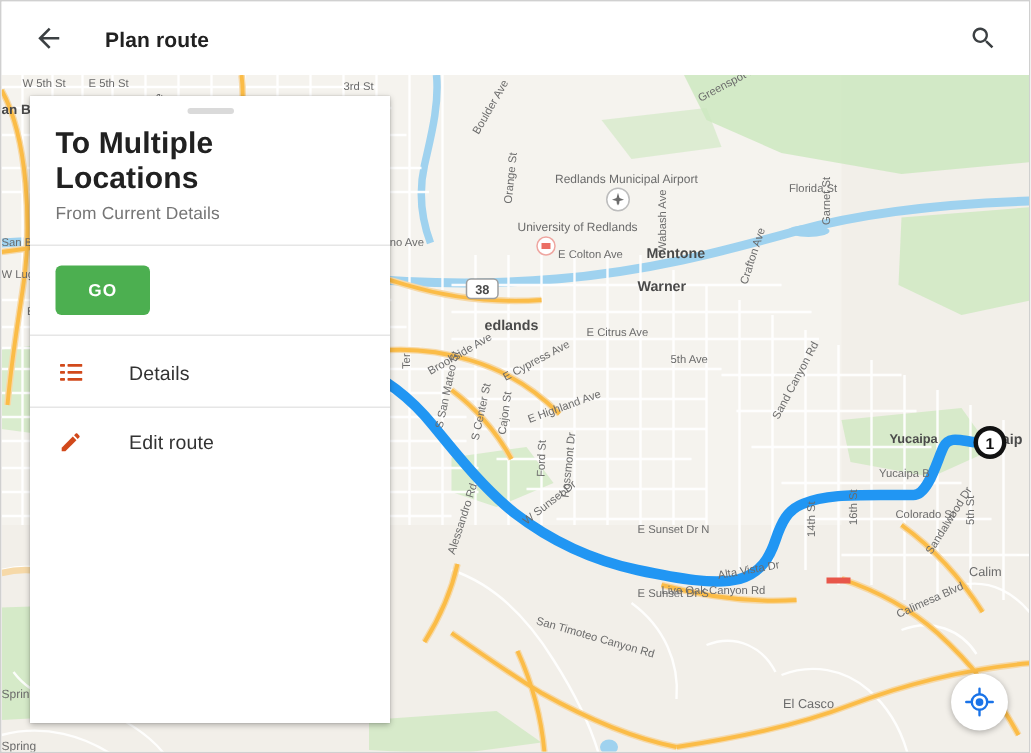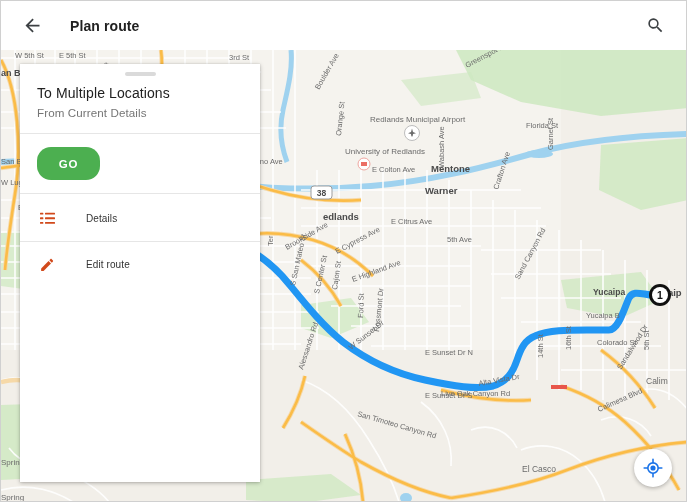--- a/index.html
+++ b/index.html
@@ -45,55 +45,55 @@
     position: absolute; top: 63px; left: 19px; width: 240px; height: 418px;
     background: #ffffff; z-index: 30;
     box-shadow: 0 1px 4px rgba(0,0,0,.28), 0 0 1px rgba(0,0,0,.18);
   }
   .drag-handle {
     width: 31px; height: 4px; border-radius: 2px; background: #dadada;
     margin: 8px auto 0 auto;
   }
   .panel-head { padding: 9px 17px 14px 17px; }
   .panel-title {
-    font-size: 14px; font-weight: normal; color: #212121; letter-spacing: .1px;
+    font-size: 20px; font-weight: bold; color: #212121; letter-spacing: .1px;
   }
   .panel-sub {
     font-size: 11.6px; color: #757575; margin-top: 5px; letter-spacing: .1px;
   }
   .divider { height: 1px; background: #e6e6e6; }
 
   .trip-row {
     display: flex; align-items: center; padding: 13px 15px 13px 17px;
   }
   .trip-info { flex: 1 1 auto; }
   .trip-main {
     font-size: 12.6px; font-weight: bold; color: #212121; letter-spacing: .1px;
   }
   .trip-secondary {
     font-size: 11.6px; color: #616161; margin-top: 4px; letter-spacing: .1px;
   }
   .go-btn {
-    width: 63px; height: 33px; border-radius: 14px; background: #4caf50;
+    width: 63px; height: 33px; border-radius: 4px; background: #4caf50;
     color: #ffffff; font-size: 11.5px; font-weight: bold; letter-spacing: .7px;
     display: flex; align-items: center; justify-content: center;
     cursor: pointer; border: none; font-family: inherit;
   }
 
   .menu-list { padding-top: 2px; }
   .menu-item {
     display: flex; align-items: center; height: 45px;
     padding: 0 17px; cursor: pointer;
   }
   .menu-icon {
     width: 20px; height: 20px; display: flex; align-items: center;
     justify-content: center; flex: 0 0 auto;
   }
   .menu-label {
-    font-size: 10px; color: #333333; margin-left: 29px; letter-spacing: .1px;
+    font-size: 13px; color: #333333; margin-left: 29px; letter-spacing: .1px;
   }
 
   
   .fab {
     position: absolute; right: 14px; bottom: 14px;
     width: 38px; height: 38px; border-radius: 50%; background: #ffffff;
     display: flex; align-items: center; justify-content: center;
     box-shadow: 0 1px 4px rgba(0,0,0,.3); cursor: pointer; z-index: 35;
   }
 

